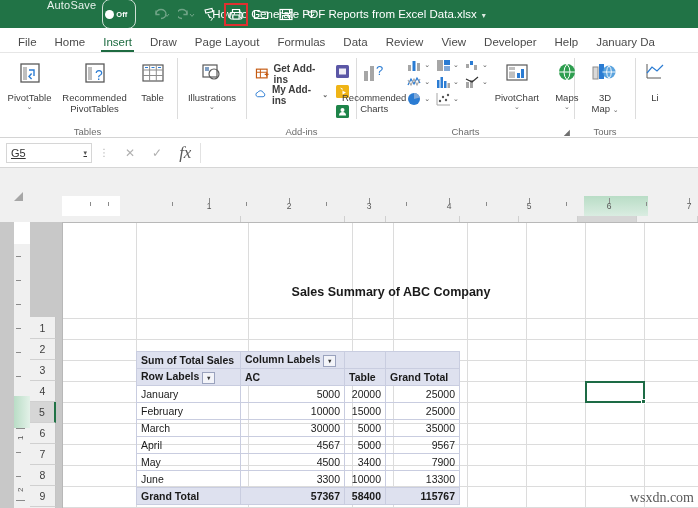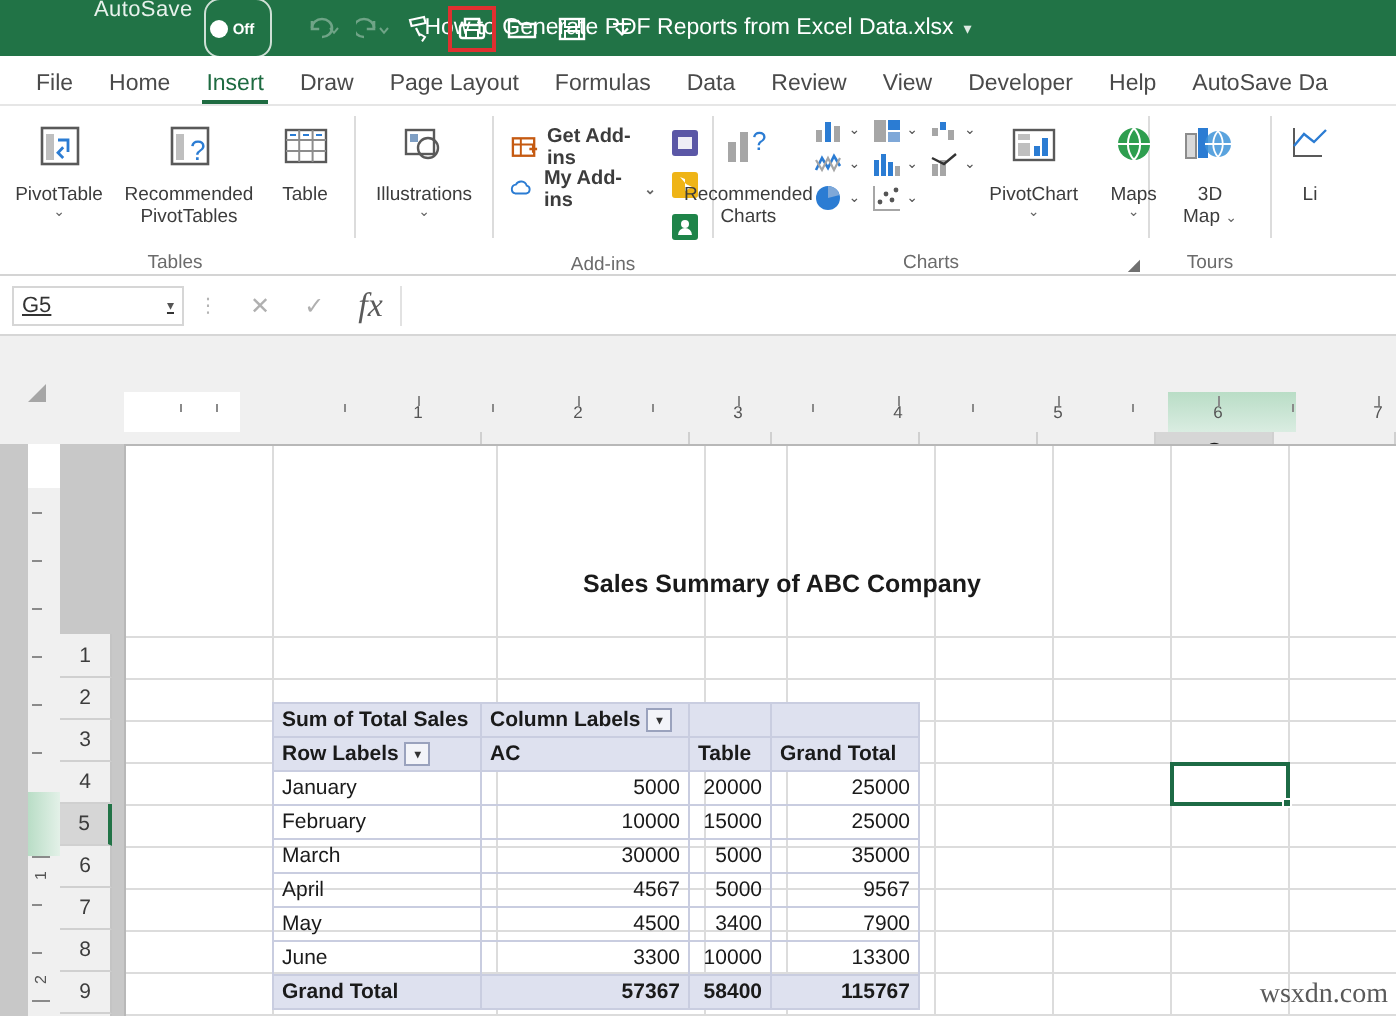--- a/index.html
+++ b/index.html
@@ -289,21 +289,21 @@
     <div class="tab">Home</div>
     <div class="tab active">Insert</div>
     <div class="tab">Draw</div>
     <div class="tab">Page Layout</div>
     <div class="tab">Formulas</div>
     <div class="tab">Data</div>
     <div class="tab">Review</div>
     <div class="tab">View</div>
     <div class="tab">Developer</div>
     <div class="tab">Help</div>
-    <div class="tab">AutoSave Da</div>
+    <div class="tab">January Da</div>
   </div>
 
   <div class="ribbon">
 
     <div class="group" style="width:175px;">
       <div class="group-body">
         <div class="bigbtn">
           <span class="ico">
             <svg width="26" height="26" viewBox="0 0 26 26">
                 <rect x="4" y="3" width="18" height="18" fill="none" stroke="#595959" stroke-width="1.3"></rect>

